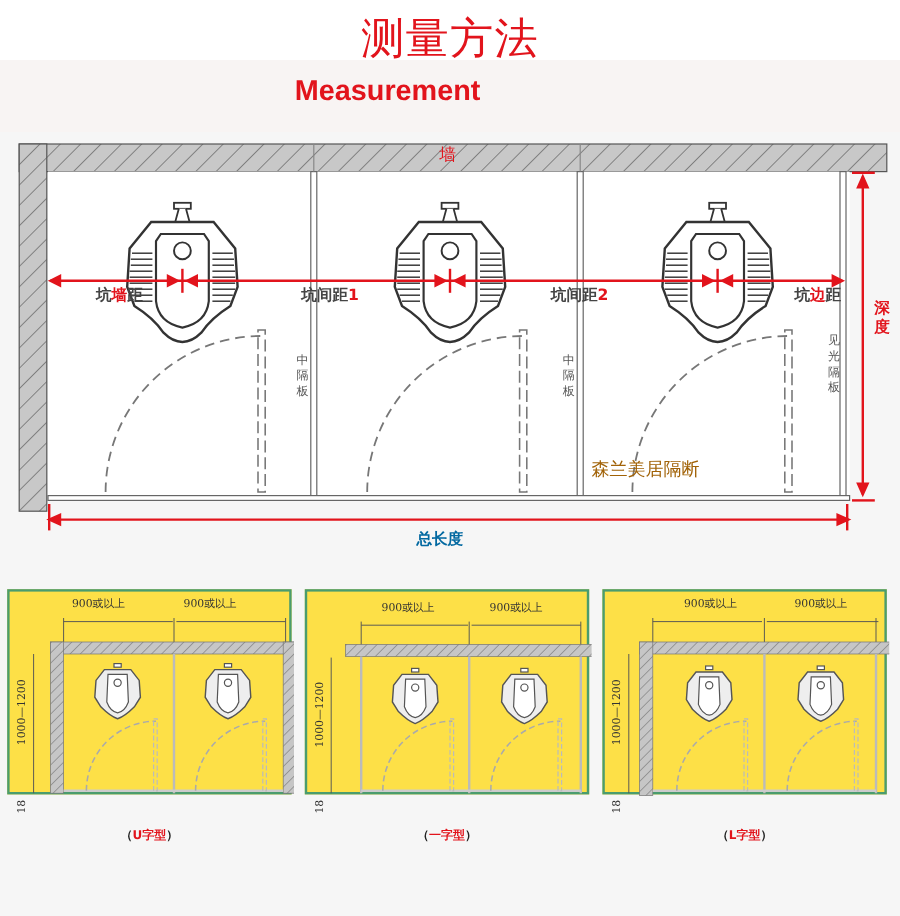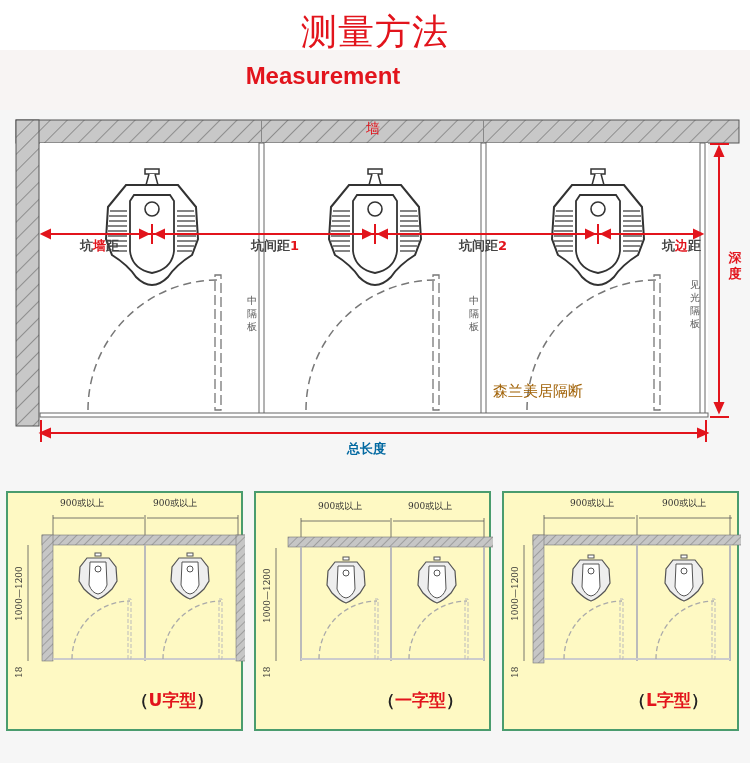--- a/index.html
+++ b/index.html
@@ -8,23 +8,23 @@
   .header-bottom{position:absolute;left:0;top:50px;width:750px;height:60px;background:#f8f4f3;}
   .title-cn{position:absolute;left:0;width:750px;top:8px;text-align:center;color:#e2141c;font-size:36px;font-weight:normal;letter-spacing:1px;}
   .title-en{position:absolute;left:0;width:646px;top:62px;text-align:center;color:#e2141c;font-size:24px;font-weight:bold;font-family:"Liberation Sans",sans-serif;}
   .main-diagram{position:absolute;left:0;top:110px;width:750px;height:360px;background:#f6f6f6;}
   .main-diagram svg{position:absolute;left:0;top:0;}
   .lbl{position:absolute;font-size:13px;font-weight:bold;color:#444;white-space:nowrap;}
   .red{color:#e2141c;}
   .vlbl{position:absolute;font-size:10px;color:#555;width:12px;line-height:13px;text-align:center;}
   .vred{position:absolute;font-size:13px;font-weight:bold;color:#e2141c;width:14px;line-height:16px;text-align:center;}
   .watermark{position:absolute;font-size:15px;color:#a16207;white-space:nowrap;}
-  .panel{position:absolute;top:491px;width:237px;height:240px;background:#fef9c3;border:2px solid #4a9c6e;box-sizing:border-box;}
+  .panel{position:absolute;top:491px;width:237px;height:171px;background:#fde047;border:2px solid #4a9c6e;box-sizing:border-box;}
   .panel svg{position:absolute;left:0;top:0;}
-  .panel-caption{position:absolute;left:0;width:100%;top:196px;text-align:center;font-size:17px;font-weight:bold;color:#222;margin-left:48px;}
+  .panel-caption{position:absolute;left:0;width:100%;top:196px;text-align:center;font-size:10px;font-weight:bold;color:#222;}
   .panel-caption .t{color:#e2141c;}
   .dim-top{position:absolute;font-size:9px;color:#333;font-family:"DejaVu Serif",serif;white-space:nowrap;}
   .dim-side{position:absolute;font-size:9px;color:#333;font-family:"DejaVu Serif",serif;transform:rotate(-90deg);transform-origin:left top;white-space:nowrap;}
 </style>
 </head>
 <body>
 
 <div class="header-top"></div>
 <div class="header-bottom"></div>
 <div class="title-cn">测量方法</div>

